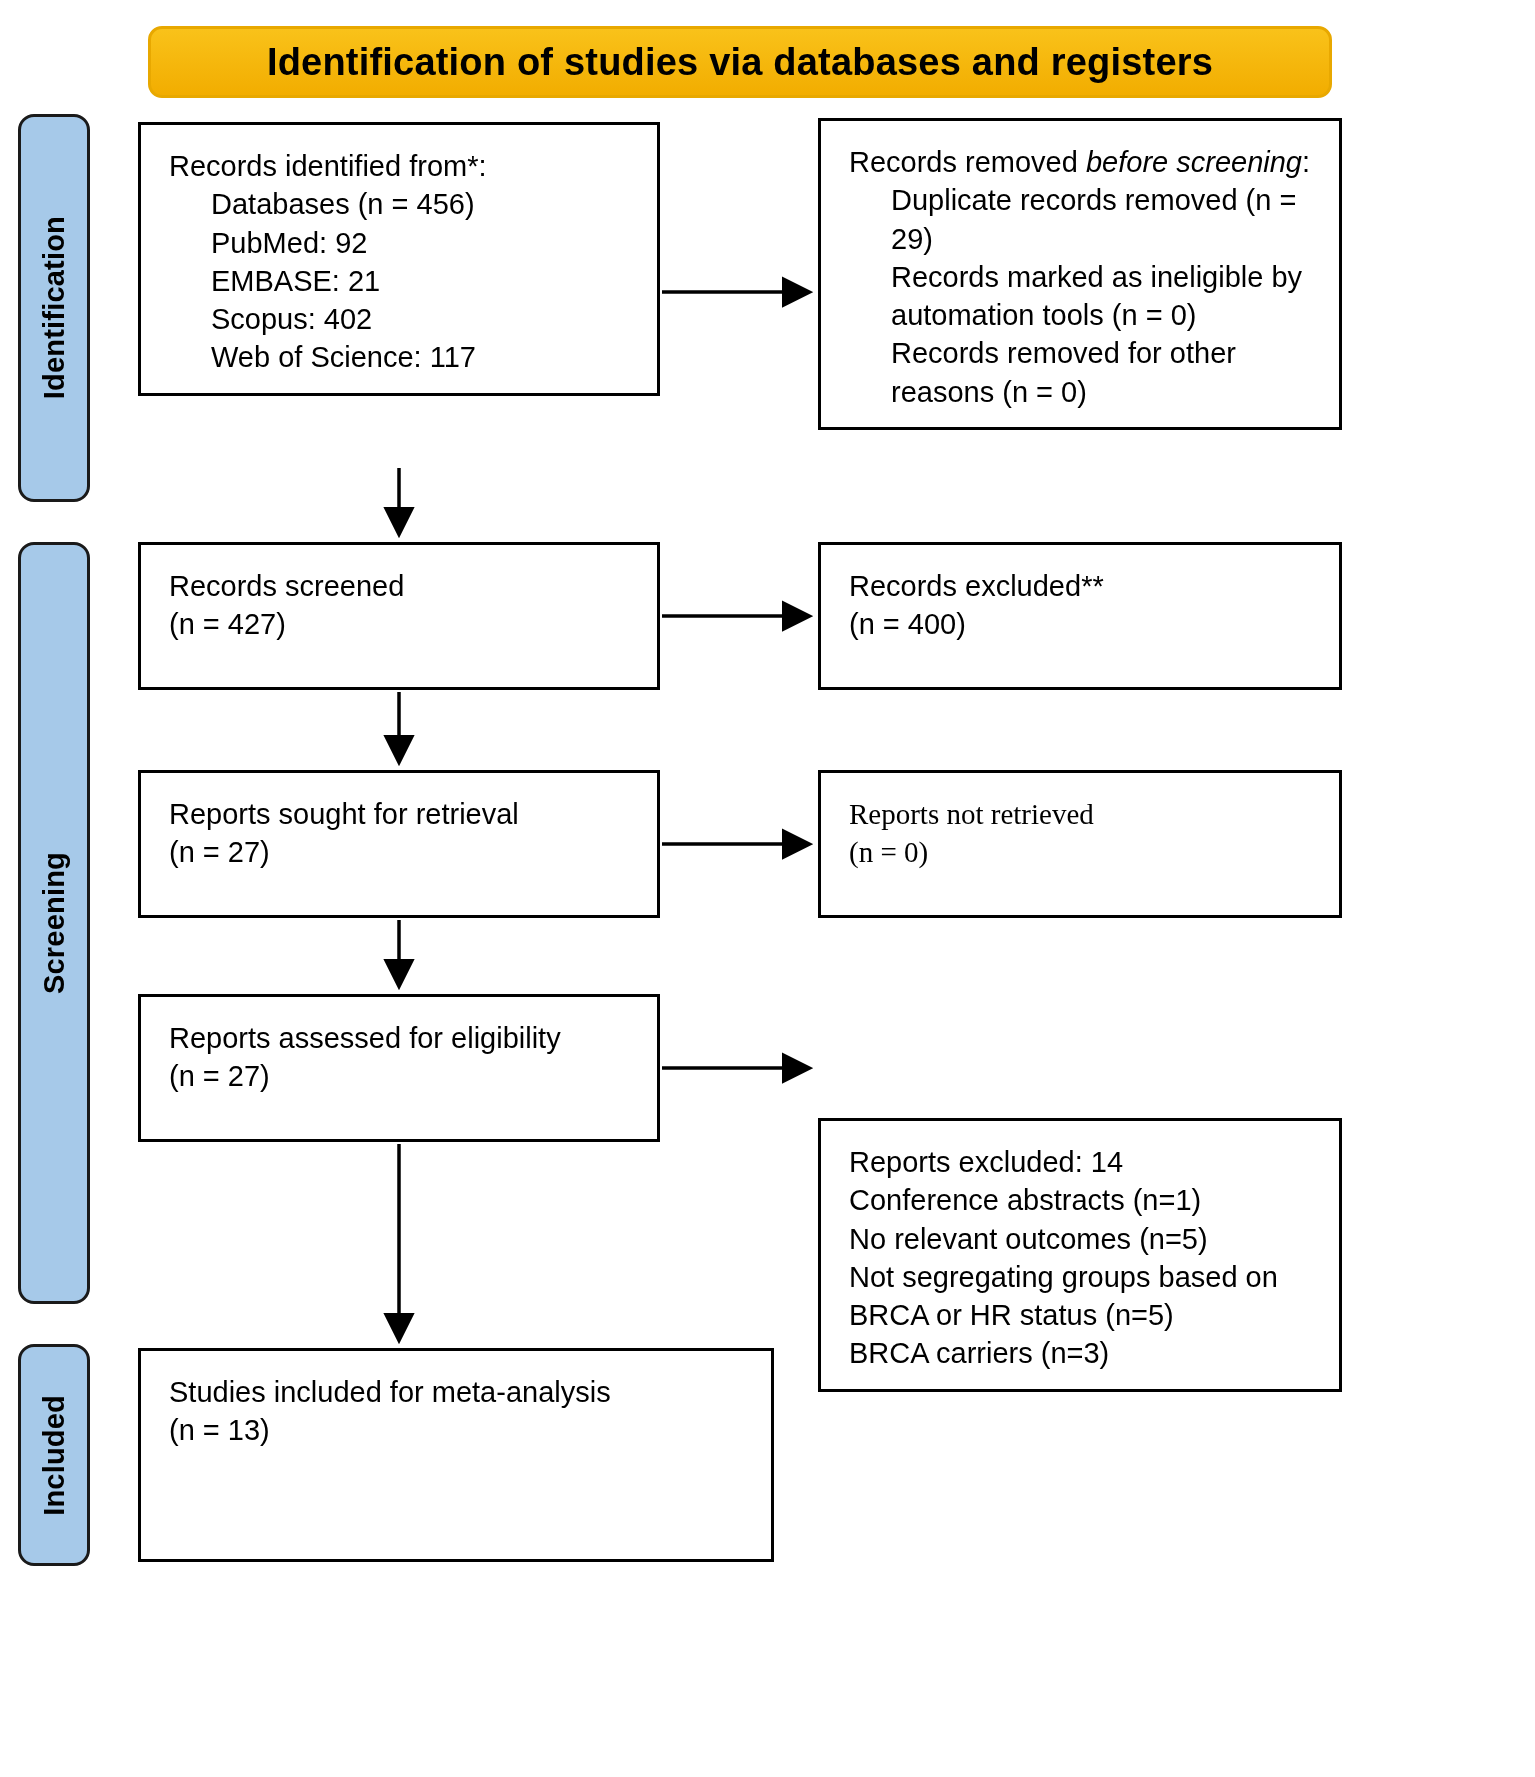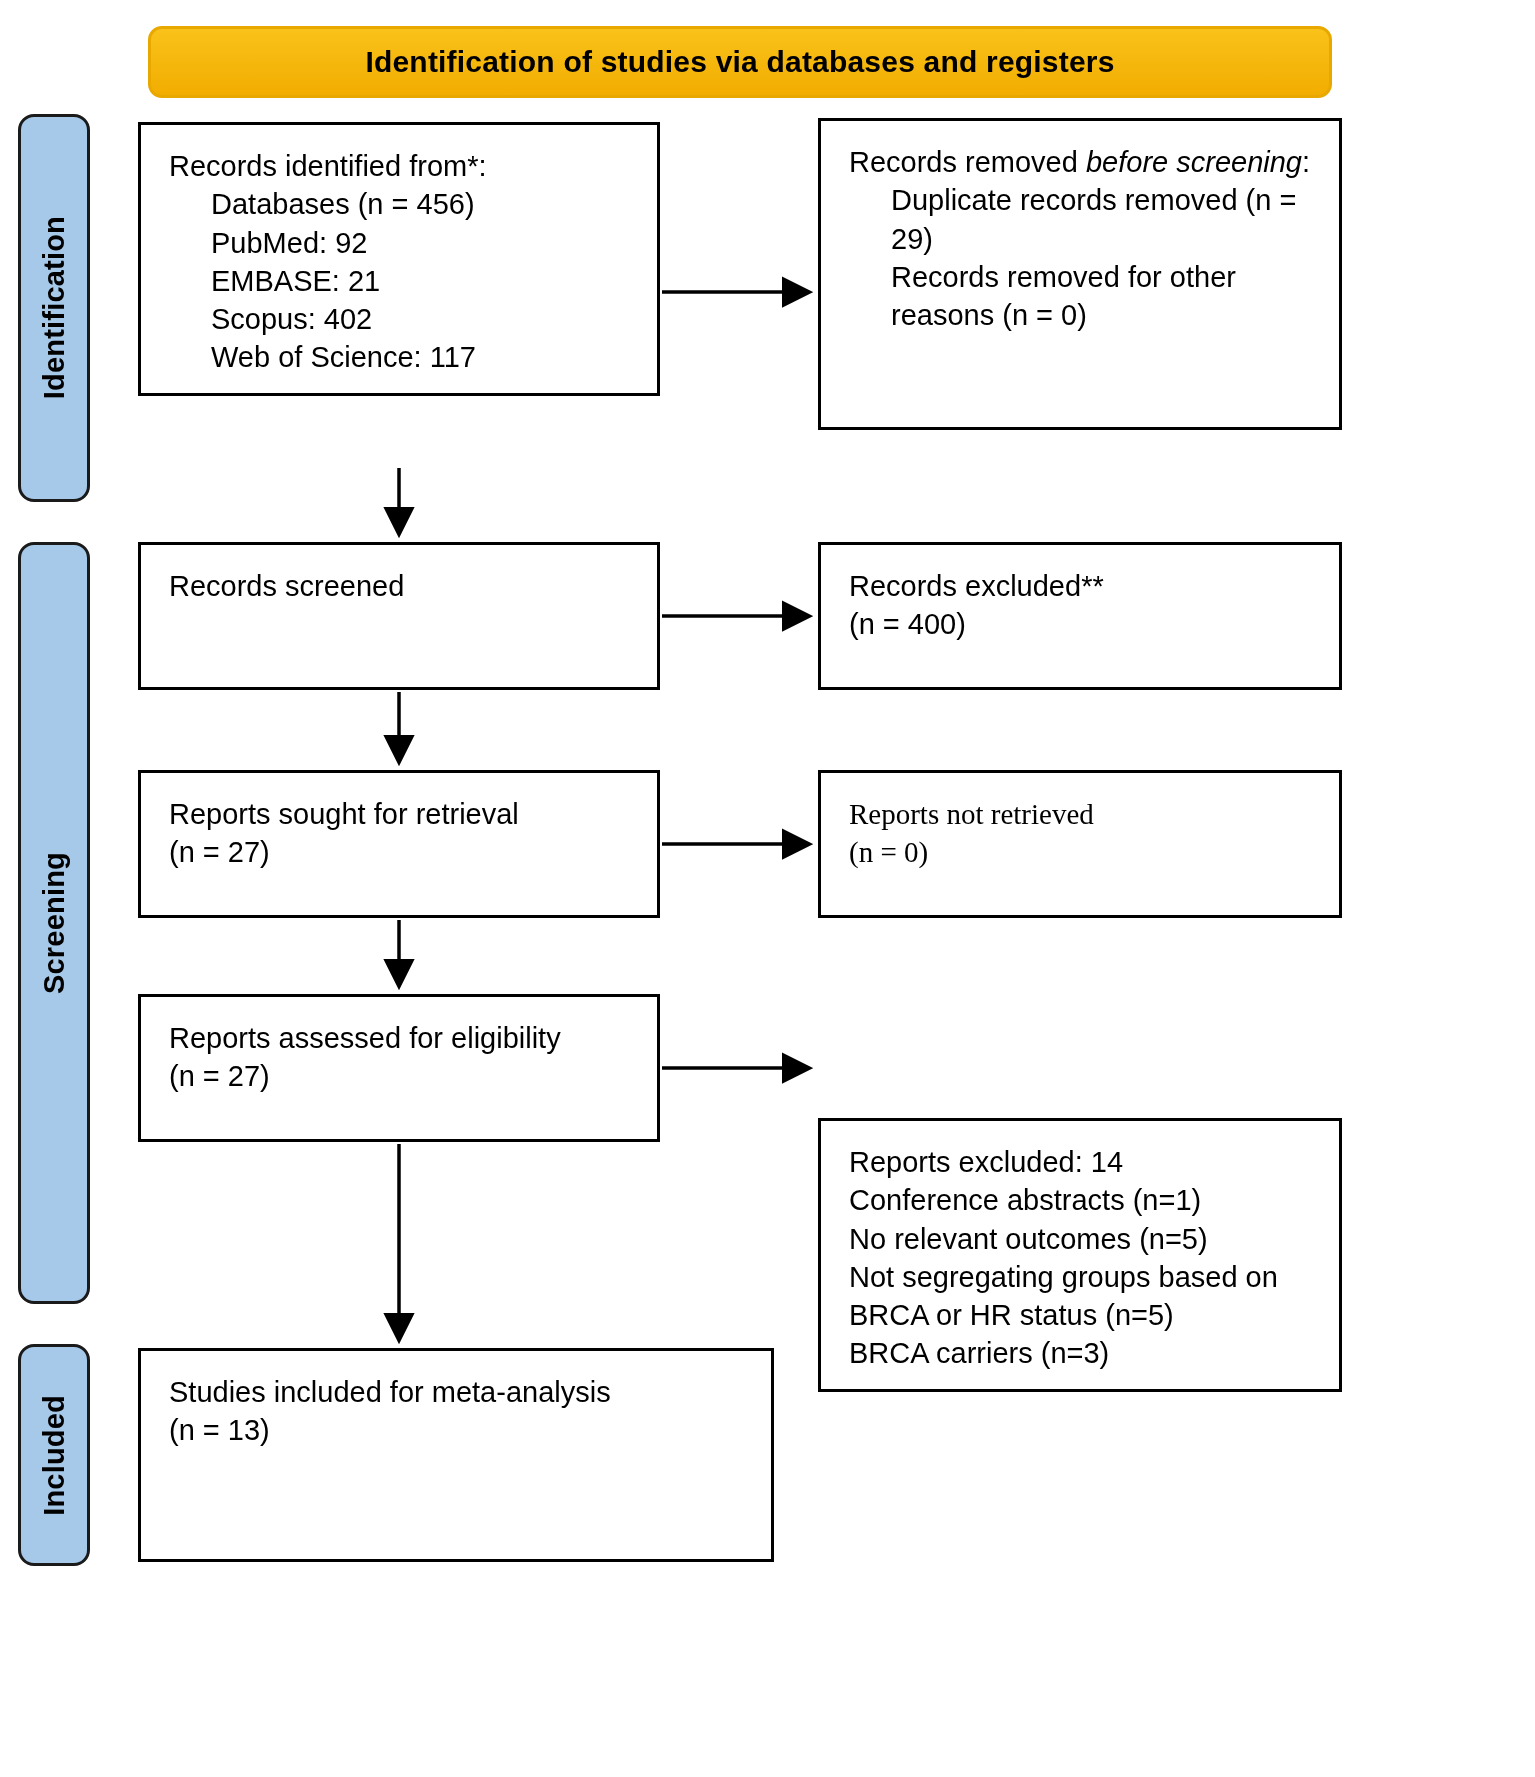--- a/index.html
+++ b/index.html
@@ -28,21 +28,21 @@
     height: 72px;
     background: #f5b800;
     background: linear-gradient(180deg, #f9c21a 0%, #f2ad00 100%);
     border: 3px solid #e8a800;
     border-radius: 14px;
     box-sizing: border-box;
     display: flex;
     align-items: center;
     justify-content: center;
     font-weight: bold;
-    font-size: 30px;
+    font-size: 38px;
     letter-spacing: 0.2px;
     color: #000;
     text-align: center;
   }
 
   
   .rail {
     position: absolute;
     background: #a6c9e9;
     border: 3px solid #1a1a1a;
@@ -154,25 +154,27 @@
     <div class="ln indent">Databases (n = 456)</div>
     <div class="ln indent">PubMed: 92</div>
     <div class="ln indent">EMBASE: 21</div>
     <div class="ln indent">Scopus: 402</div>
     <div class="ln indent">Web of Science: 117</div>
   </div>
 
   <div class="box box-removed" style="height: 312px;">
     <div class="ln"><span>Records removed </span><i>before screening</i><span>:</span></div>
     <div class="ln indent">Duplicate records removed (n = 29)</div>
+    <div class="ln indent">Records marked as ineligible by automation tools (n = 0)</div>
     <div class="ln indent">Records removed for other reasons (n = 0)</div>
   </div>
 
   <div class="box box-screened">
     <div class="ln">Records screened</div>
+    <div class="ln">(n = 427)</div>
   </div>
 
   <div class="box box-excluded">
     <div class="ln">Records excluded**</div>
     <div class="ln">(n = 400)</div>
   </div>
 
   <div class="box box-sought">
     <div class="ln">Reports sought for retrieval</div>
     <div class="ln">(n = 27)</div>

